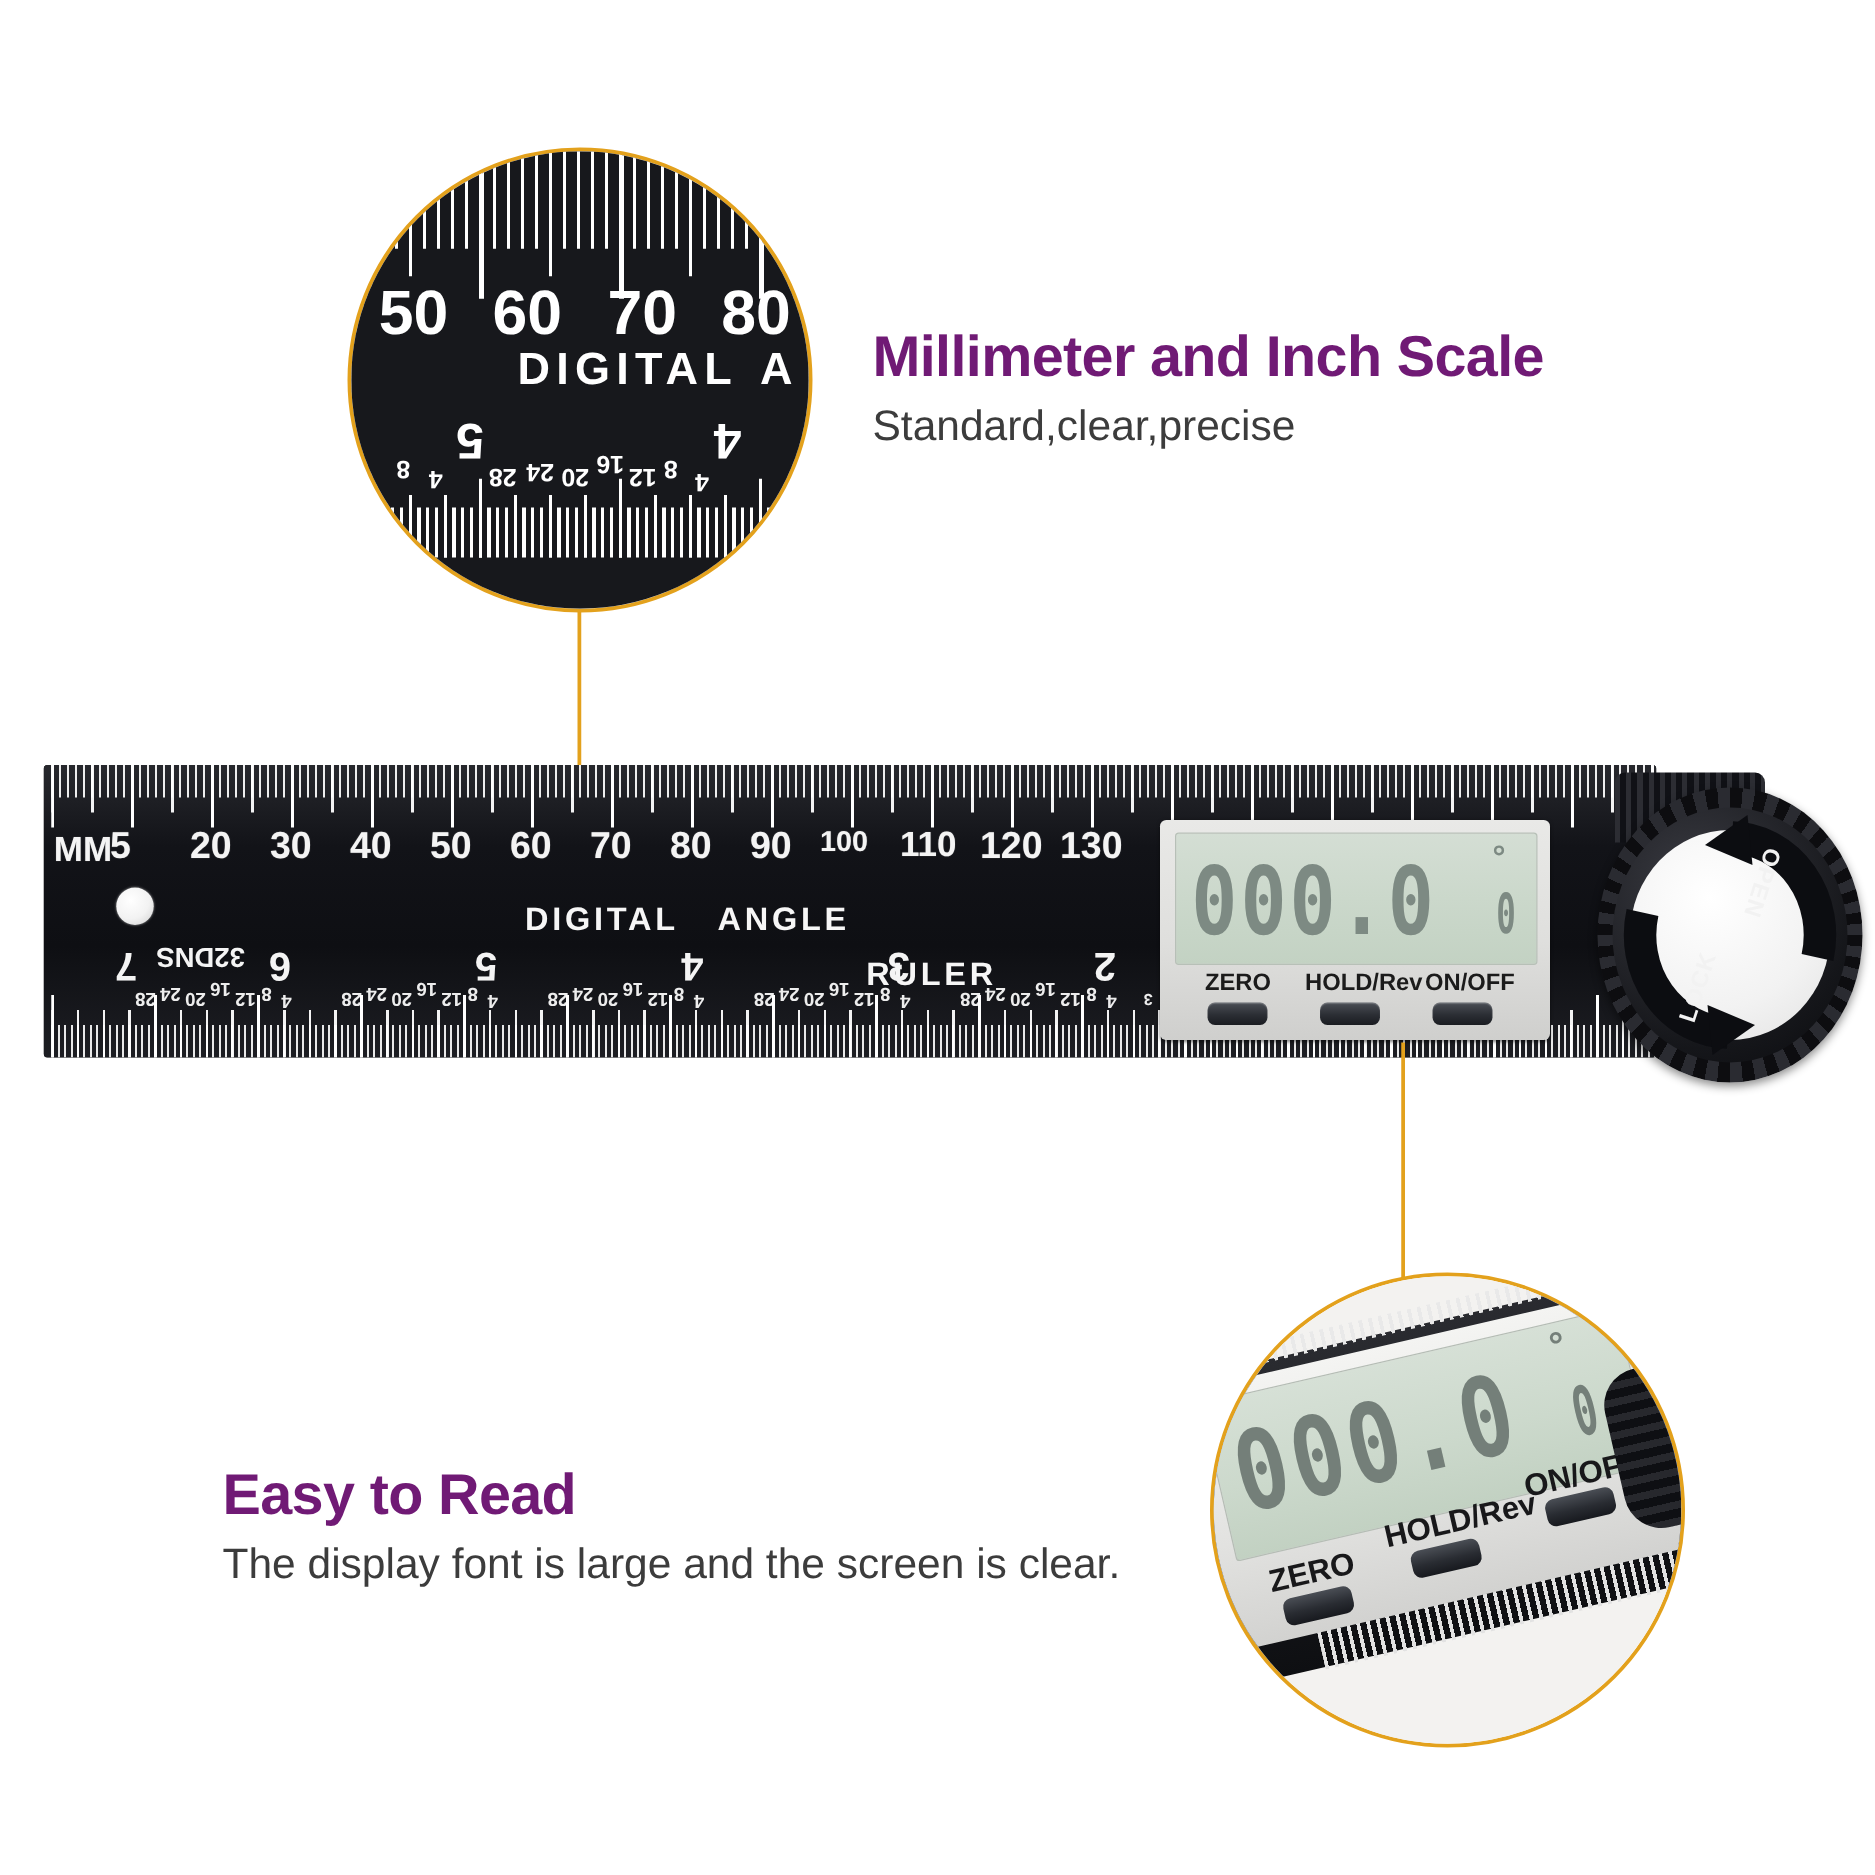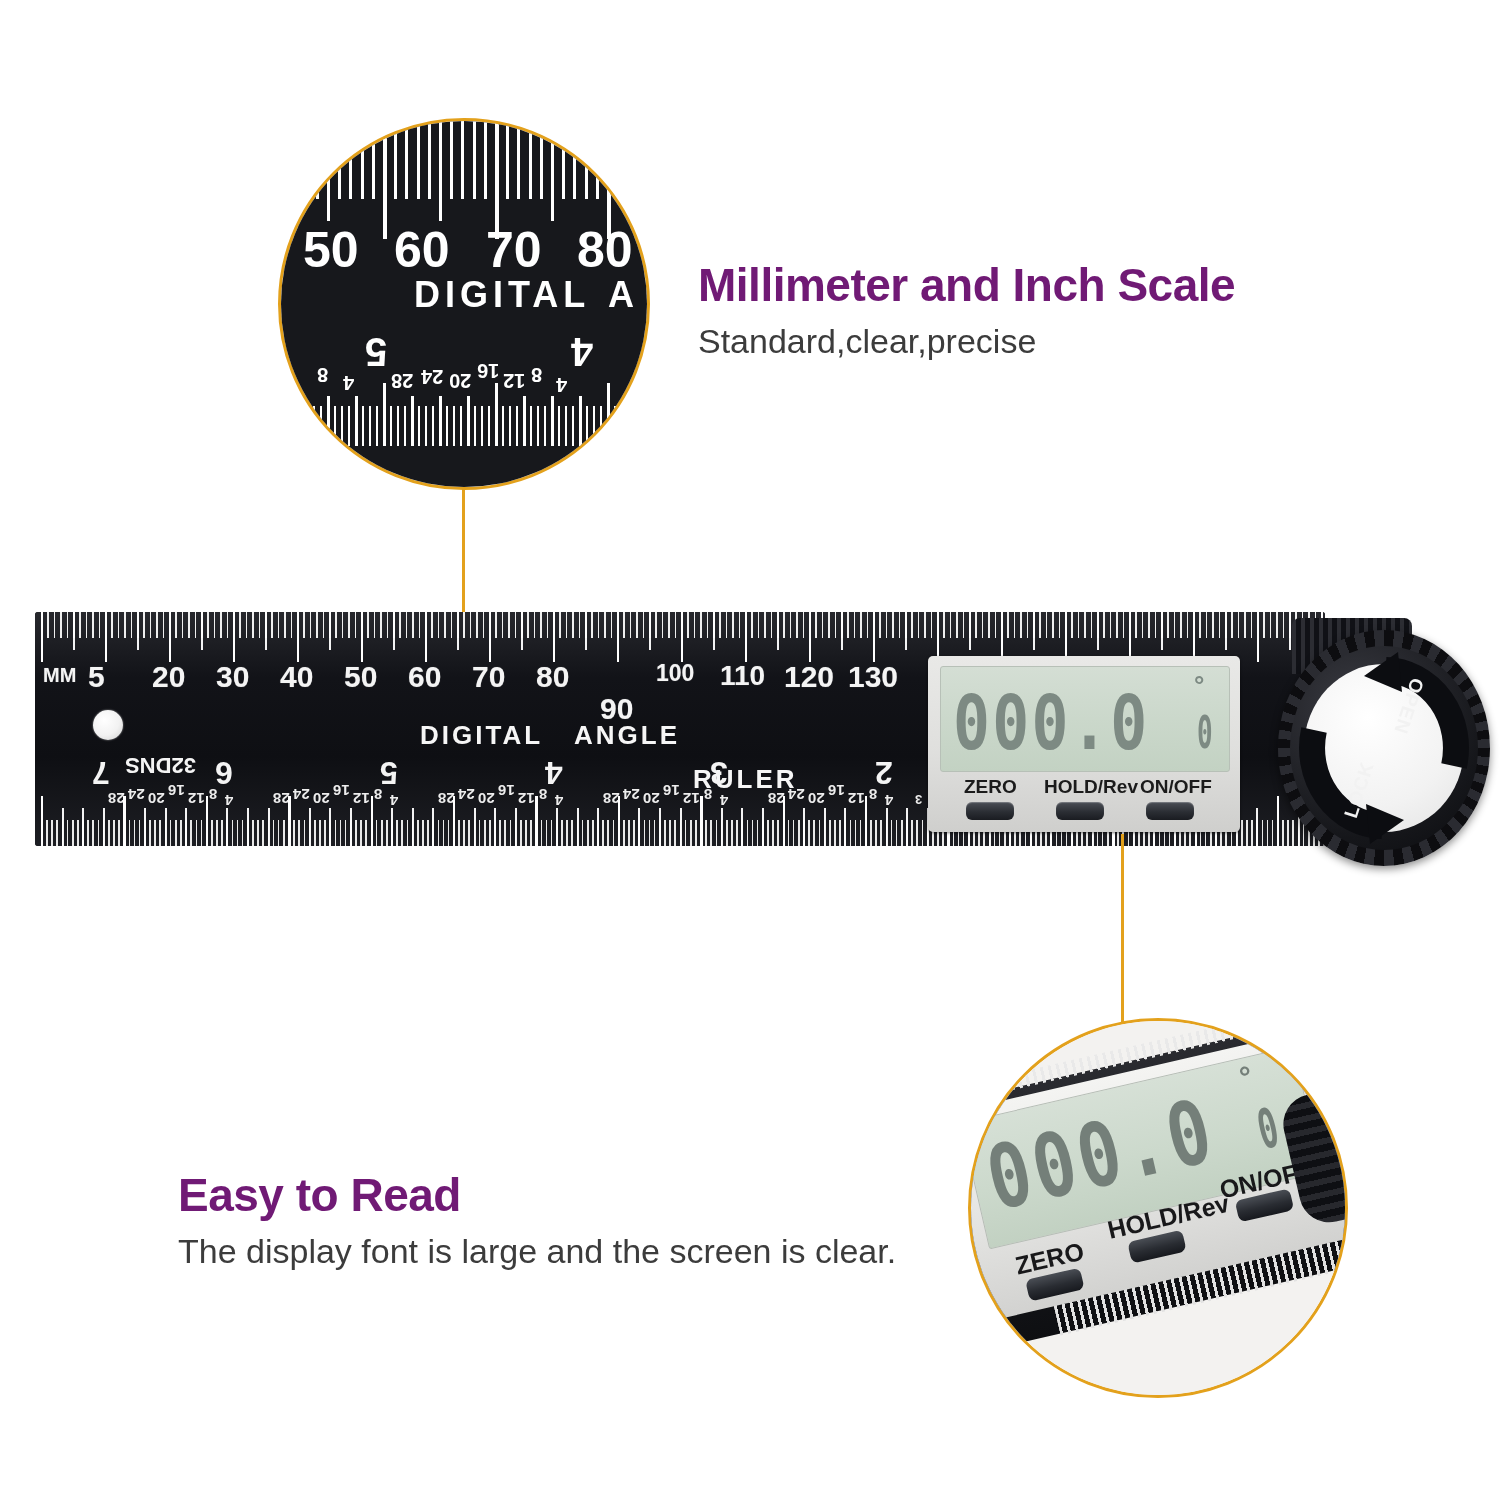--- a/index.html
+++ b/index.html
@@ -258,31 +258,31 @@
                   transparent 1.6px,transparent 6.4px);"></div>
     <div class="ticks" style="left:6px;top:0px;width:1284px;height:38px;
                 background:repeating-linear-gradient(90deg,
                   rgba(255,255,255,.95) 0px,rgba(255,255,255,.95) 2px,
                   transparent 2px,transparent 32px);"></div>
     <div class="ticks" style="left:6px;top:0px;width:1284px;height:50px;
                 background:repeating-linear-gradient(90deg,
                   #ffffff 0px,#ffffff 2.4px,
                   transparent 2.4px,transparent 64px);"></div>
 
-    <div class="mm-num" style="left:8px;top:52px;font-size:20px;letter-spacing:0px;">MM</div>
+    <div class="mm-num" style="left:8px;top:52px;font-size:28px;letter-spacing:0px;">MM</div>
 
     <div class="mm-num" style="left:53px;top:48px;font-size:30px;">5</div>
     <div class="mm-num" style="left:117px;top:48px;font-size:30px;">20</div>
     <div class="mm-num" style="left:181px;top:48px;font-size:30px;">30</div>
     <div class="mm-num" style="left:245px;top:48px;font-size:30px;">40</div>
     <div class="mm-num" style="left:309px;top:48px;font-size:30px;">50</div>
     <div class="mm-num" style="left:373px;top:48px;font-size:30px;">60</div>
     <div class="mm-num" style="left:437px;top:48px;font-size:30px;">70</div>
     <div class="mm-num" style="left:501px;top:48px;font-size:30px;">80</div>
-    <div class="mm-num" style="left:565px;top:48px;font-size:30px;margin-top:32px;">90</div>
+    <div class="mm-num" style="left:565px;top:48px;font-size:30px;">90</div>
     <div class="mm-num" style="left:621px;top:48px;font-size:23px;">100</div>
     <div class="mm-num" style="left:685px;top:48px;font-size:28px;">110</div>
     <div class="mm-num" style="left:749px;top:48px;font-size:30px;">120</div>
     <div class="mm-num" style="left:813px;top:48px;font-size:30px;">130</div>
 
     <div class="hole" style="left:58px;top:98px;width:30px;height:30px;"></div>
 
     <div class="brandline" style="left:385px;top:108px;font-size:26px;">DIGITAL</div>
     <div class="brandline" style="left:539px;top:108px;font-size:26px;">ANGLE</div>
     <div class="brandline" style="left:658px;top:108px;font-size:26px;margin-top:44px;">RULER</div>

